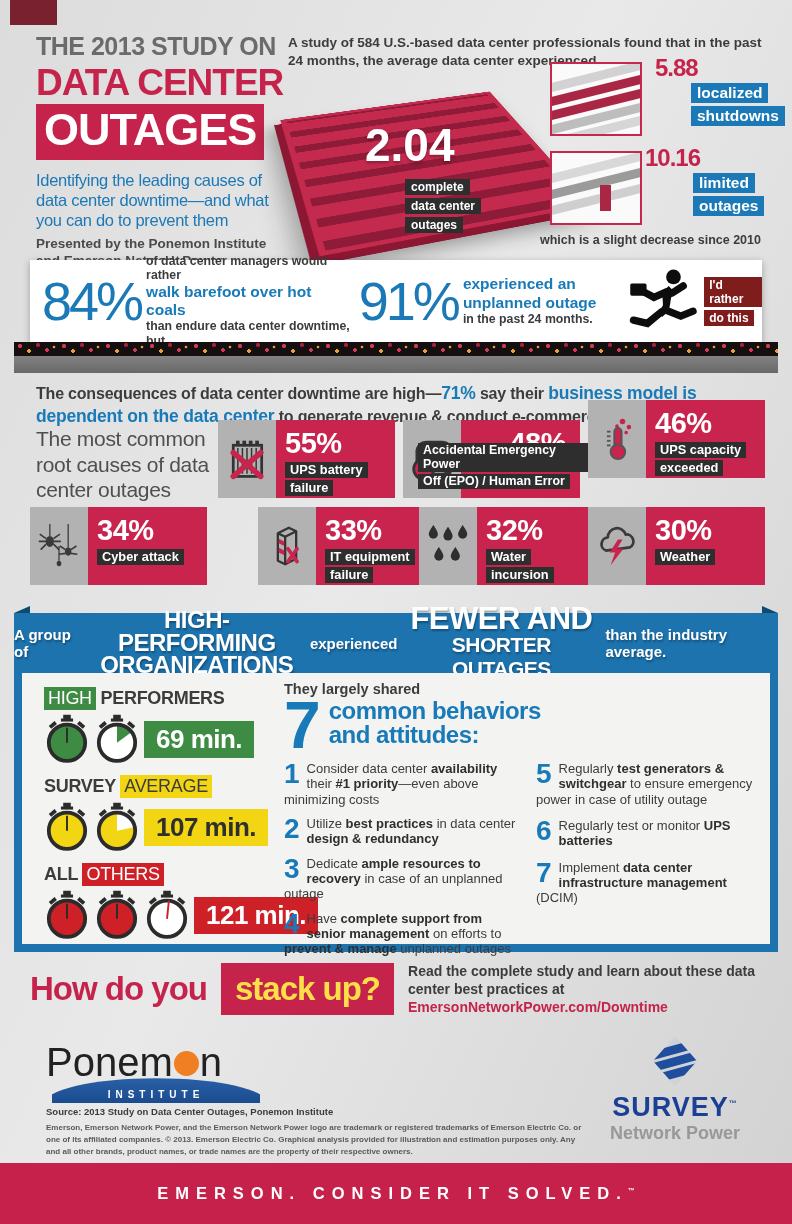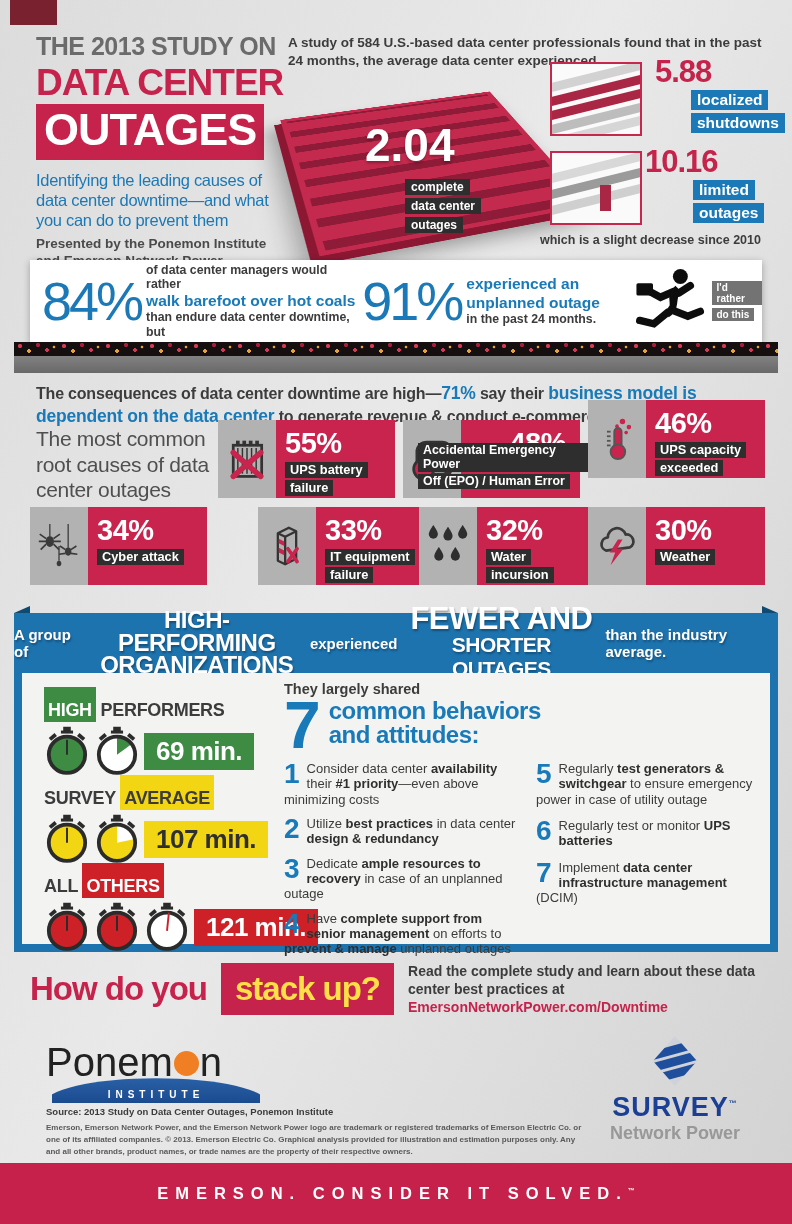--- a/index.html
+++ b/index.html
@@ -26,37 +26,37 @@
             border:6px solid #c42a4e;}
   .dc-num{position:absolute;left:78px;top:38px;font-size:46px;font-weight:800;color:#fff;z-index:3;text-shadow:0 2px 3px rgba(0,0,0,.3);}
   .dc-chips{position:absolute;left:118px;top:96px;z-index:3;}
   .chipd{display:table;background:#2e2e2e;color:#fff;font-size:12px;font-weight:700;padding:1px 6px;margin:3px 0;}
   .chipd:empty{display:none;}
   
   .frame{width:88px;height:70px;background:#fafafa;border:2px solid #c5274d;overflow:hidden;}
   .frame1{left:550px;top:62px;}
   .frame2{left:550px;top:151px;}
   .rk{position:absolute;height:9px;width:96px;transform:rotate(-14deg) skewX(-32deg);left:-4px;}
-  .stat-col .val{font-size:31px;font-weight:800;color:#c5234b;letter-spacing:-1px;line-height:1;}
+  .stat-col .val{font-size:24px;font-weight:800;color:#c5234b;letter-spacing:-1px;line-height:1;}
   .chipb2{display:table;background:#1a79b6;color:#fff;font-size:15.5px;font-weight:700;padding:1px 6px;margin:3px 0 0 0;}
   .stat1{left:655px;top:56px;}
   .stat1 .chipb2{margin-left:36px;}
   .stat2{left:645px;top:146px;}
   .stat2 .chipb2{margin-left:48px;}
   .decrease{left:540px;top:233px;width:245px;font-size:12.5px;font-weight:700;color:#3c3c3c;white-space:nowrap;}
   
   .white-band{left:30px;top:260px;width:732px;height:82px;background:#fff;
               box-shadow:0 2px 7px rgba(0,0,0,.3);display:flex;align-items:center;gap:5px;padding-left:12px;box-sizing:border-box;}
   .bignum{font-size:54px;font-weight:400;color:#1a79b6;letter-spacing:-3px;line-height:1;}
   .stat-lines{line-height:1.18;}
   .stat-lines .l-sm{font-size:12.3px;font-weight:700;color:#3c3c3c;}
   .stat-lines .l-blue{font-size:15.5px;font-weight:700;color:#187ab8;}
   .t84{width:219px;}
   .t91{width:158px;}
-  .rather .chipb{display:table;background:#737373;color:#fff;font-size:10px;font-weight:700;padding:1px 5px;margin:3px 0;}
+  .rather .chipb{display:table;background:#7f1d1d;color:#fff;font-size:12px;font-weight:700;padding:1px 5px;margin:3px 0;}
   
   .coals{left:14px;top:342px;width:764px;height:14px;background-color:#15100f;
          background-image:radial-gradient(circle 2.2px at 6px 4px,#d23a55 92%,transparent),
                           radial-gradient(circle 2px at 15px 9px,#e8a23c 92%,transparent),
                           radial-gradient(circle 2.2px at 24px 3px,#a91d3d 92%,transparent),
                           radial-gradient(circle 2px at 33px 8px,#d23a55 92%,transparent),
                           radial-gradient(circle 1.6px at 40px 5px,#e8a23c 92%,transparent);
          background-size:44px 14px;}
   .graybar{left:14px;top:356px;width:764px;height:17px;background:linear-gradient(#828282,#686868);}
   
@@ -79,21 +79,21 @@
   .fold.r{right:0;clip-path:polygon(0 0,100% 100%,0 100%);}
   .band-row{position:absolute;left:0;top:0;width:100%;height:60px;display:flex;align-items:center;justify-content:center;gap:10px;color:#fff;text-shadow:1px 2px 2px rgba(0,0,0,.3);}
   .band-sm{font-size:15px;font-weight:700;}
   .band-md{font-size:24px;font-weight:800;line-height:.95;text-align:center;letter-spacing:-0.5px;}
   .band-big1{font-size:31px;font-weight:800;line-height:.9;letter-spacing:-0.5px;}
   .band-big2{font-size:21px;font-weight:800;letter-spacing:-0.5px;}
   .inner-panel{position:absolute;left:8px;top:60px;width:748px;height:271px;background:#f3f3f1;}
   
   .metric{position:absolute;left:22px;}
   .mlabel{font-size:18px;font-weight:700;color:#3c3c3c;letter-spacing:-0.3px;}
-  .mchip{display:inline-block;font-weight:700;padding:13px 4px 1px 4px;}
+  .mchip{display:inline-block;font-weight:400;padding:1px 4px 1px 4px;}
   .mchip:empty{display:none;}
   .m-g .mchip{background:#3e8c44;color:#fff;}
   .m-y .mchip{background:#f2d513;color:#3c3c3c;}
   .m-r .mchip{background:#ce2127;color:#fff;}
   .watch-row{display:flex;align-items:center;gap:4px;margin-top:4px;}
   .tchip{font-size:26px;font-weight:800;padding:3px 12px;letter-spacing:-0.5px;}
   .m-g .tchip{background:#3e8c44;color:#fff;}
   .m-y .tchip{background:#f2d513;color:#2f2f2f;}
   .m-r .tchip{background:#ce2127;color:#fff;}
   

